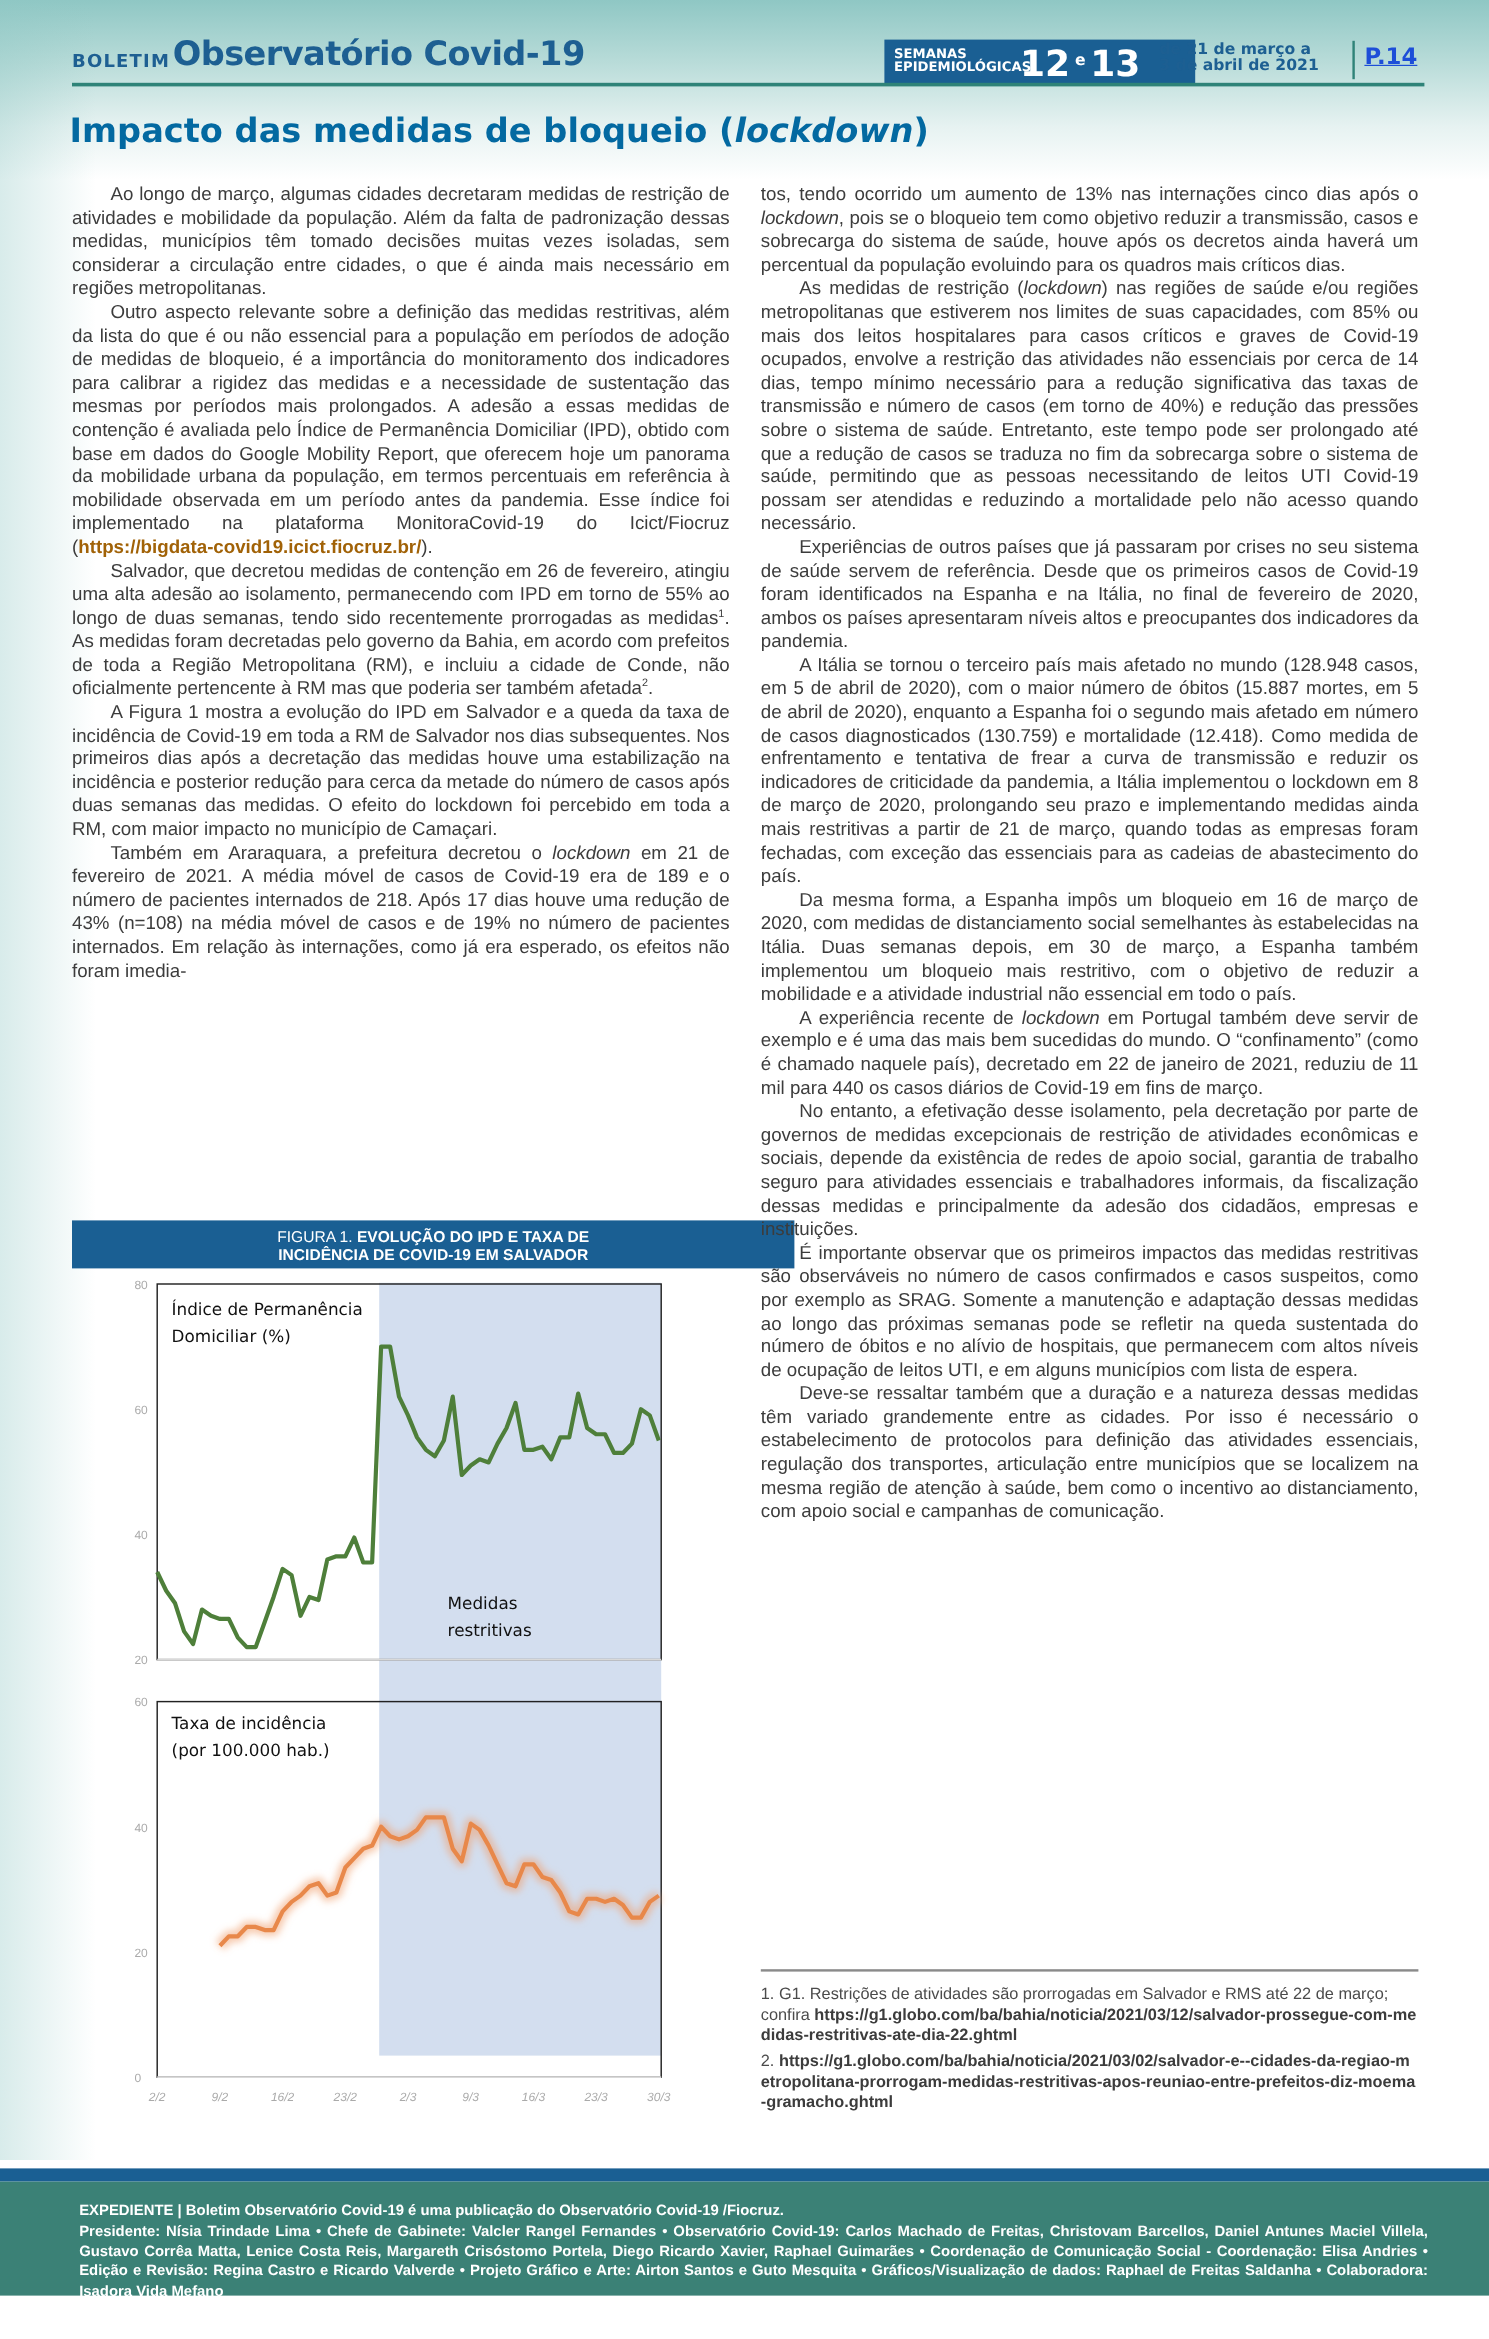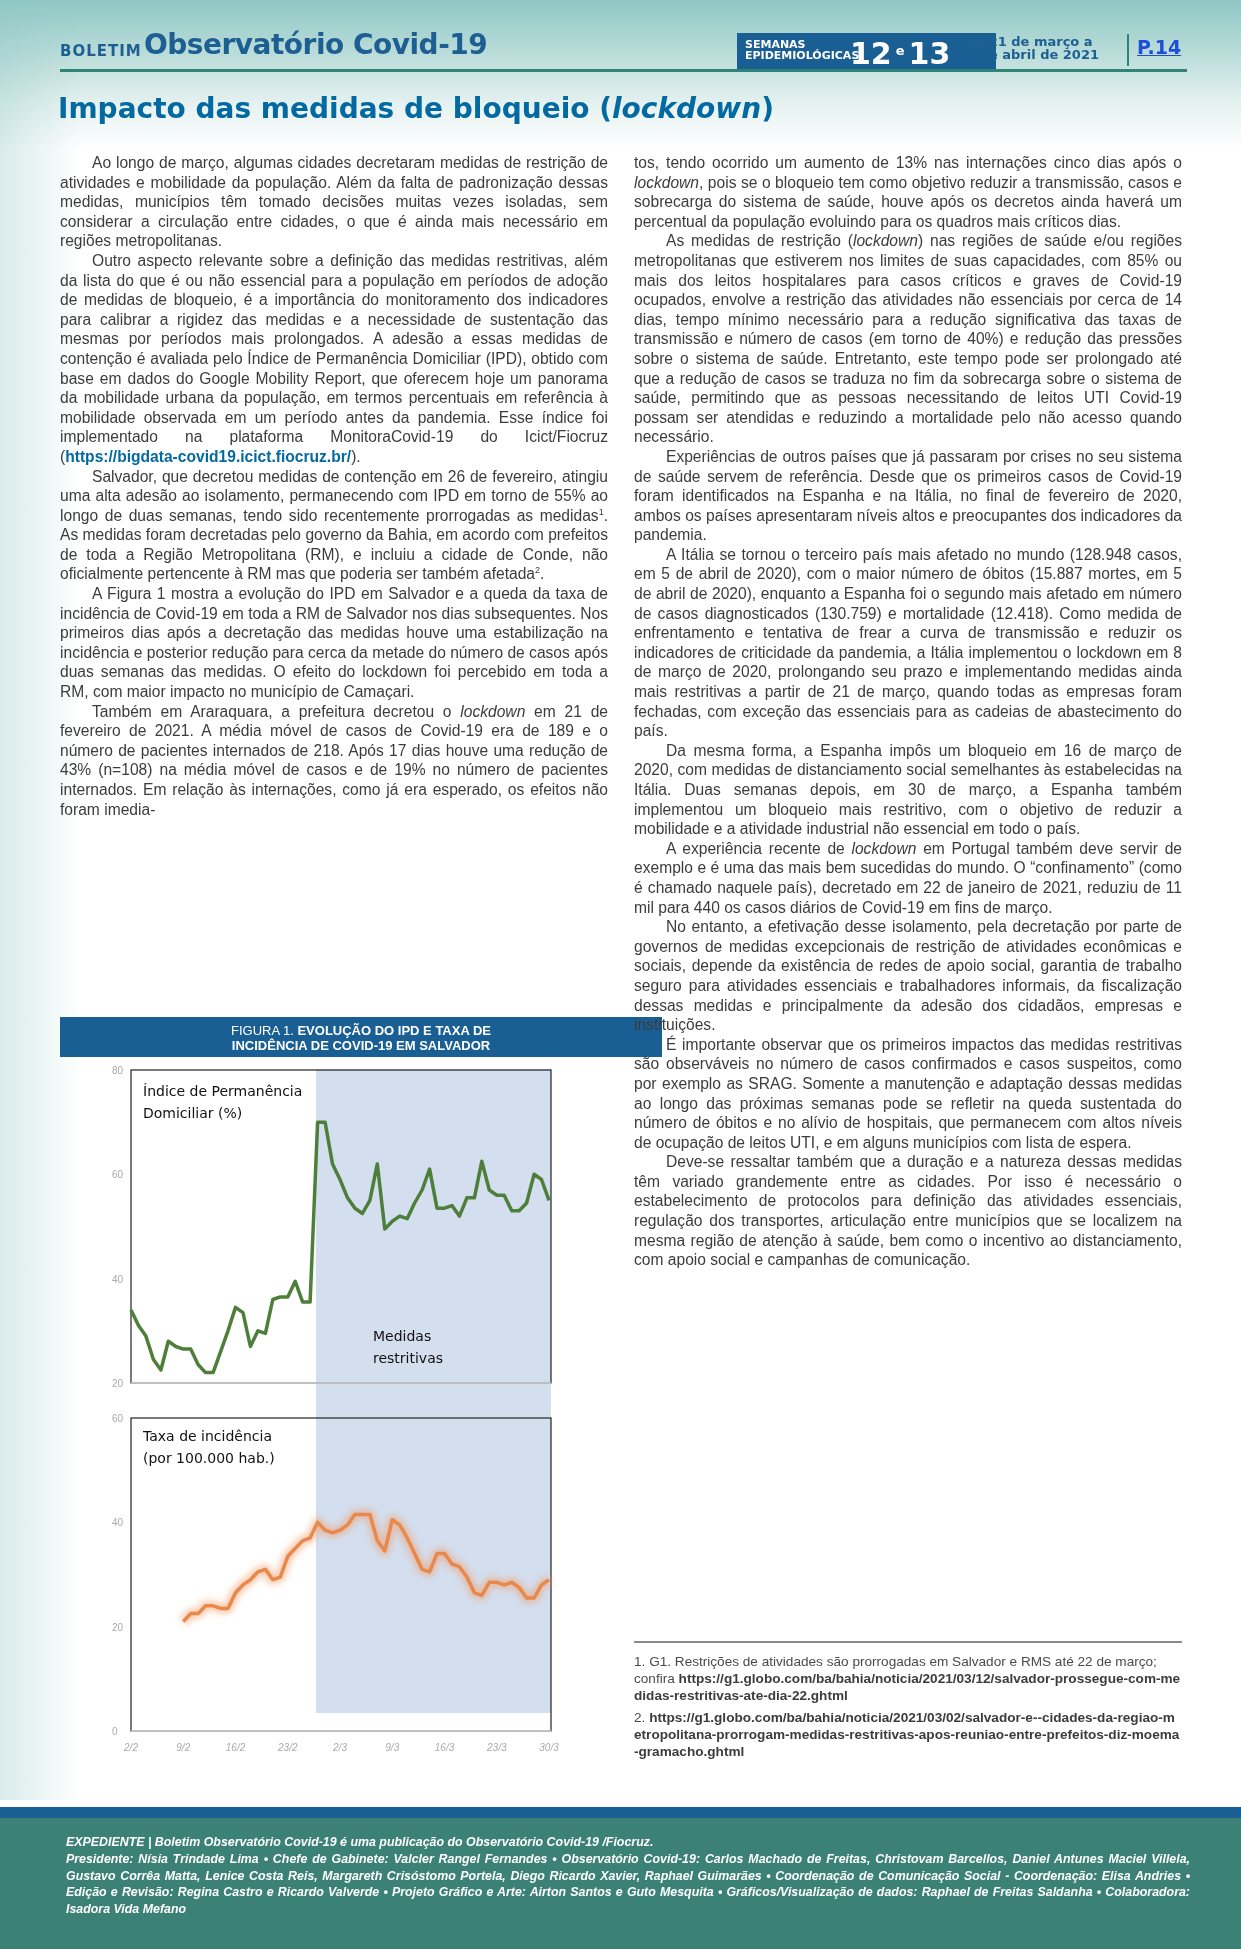--- a/index.html
+++ b/index.html
@@ -25,35 +25,35 @@
   .page-sep { position: absolute; left: 1067px; top: 4px; width: 2px; height: 32px; background: #2f8378; }
   .page-num { position: absolute; left: 1077px; top: 6px; font-family: "DejaVu Sans", sans-serif; font-size: 19px; font-weight: bold; color: #1d4ed8; text-decoration: underline; }
   .page-title { position: absolute; left: 58px; top: 92px; font-family: "DejaVu Sans", sans-serif; font-size: 28px; font-weight: bold; color: #0369a1; }
   .page-title i { font-style: italic; }
 
   .col { position: absolute; font-size: 15.6px; line-height: 19.6px; text-align: justify; color: #3c3c3c; }
   .col p { text-indent: 32px; }
   .col .noindent { text-indent: 0; }
   .col-left { left: 60px; top: 153px; width: 548px; }
   .col-right { left: 634px; top: 153px; width: 548px; }
-  .link-green { color: #0369a1; font-weight: bold; }
+  .link-green { color: #a16207; font-weight: bold; }
   sup { font-size: 9px; vertical-align: 6px; line-height: 0; }
 
   .figure { position: absolute; left: 60px; top: 1017px; width: 546px; height: 745px; }
   .fig-header { position: absolute; left: 0; top: 0; width: 602px; height: 40px; background: #1a5f93; color: #fff; text-align: center; font-size: 13px; line-height: 15px; padding-top: 6px; }
   .fig-header b { font-weight: bold; }
   .chart-svg { position: absolute; left: 0; top: 40px; }
 
   .footnotes { position: absolute; left: 634px; top: 1641px; width: 548px; }
   .fn-rule { width: 548px; height: 2px; background: #8a8a8a; margin-bottom: 10px; }
   .fn { font-size: 13.6px; line-height: 17px; color: #4b4b4b; margin-bottom: 5px; }
   .fn b { font-weight: bold; color: #3c3c3c; }
 
   .footer-bar { position: absolute; left: 0; top: 1807px; width: 1241px; height: 11px; background: #1a5f93; }
-  .footer { position: absolute; left: 0; top: 1818px; width: 1241px; height: 131px; background: #3b8176; font-style: italic; }
+  .footer { position: absolute; left: 0; top: 1818px; width: 1241px; height: 95px; background: #3b8176; }
   .footer-text { position: absolute; left: 66px; top: 16px; width: 1124px; font-size: 12.4px; line-height: 16.8px; color: #ffffff; font-weight: bold; text-align: justify; }
 </style>
 </head>
 <body>
 
 <div class="bg-top"></div>
 <div class="bg-left"></div>
 
 <div class="header">
   <span class="boletim-label">BOLETIM</span>

